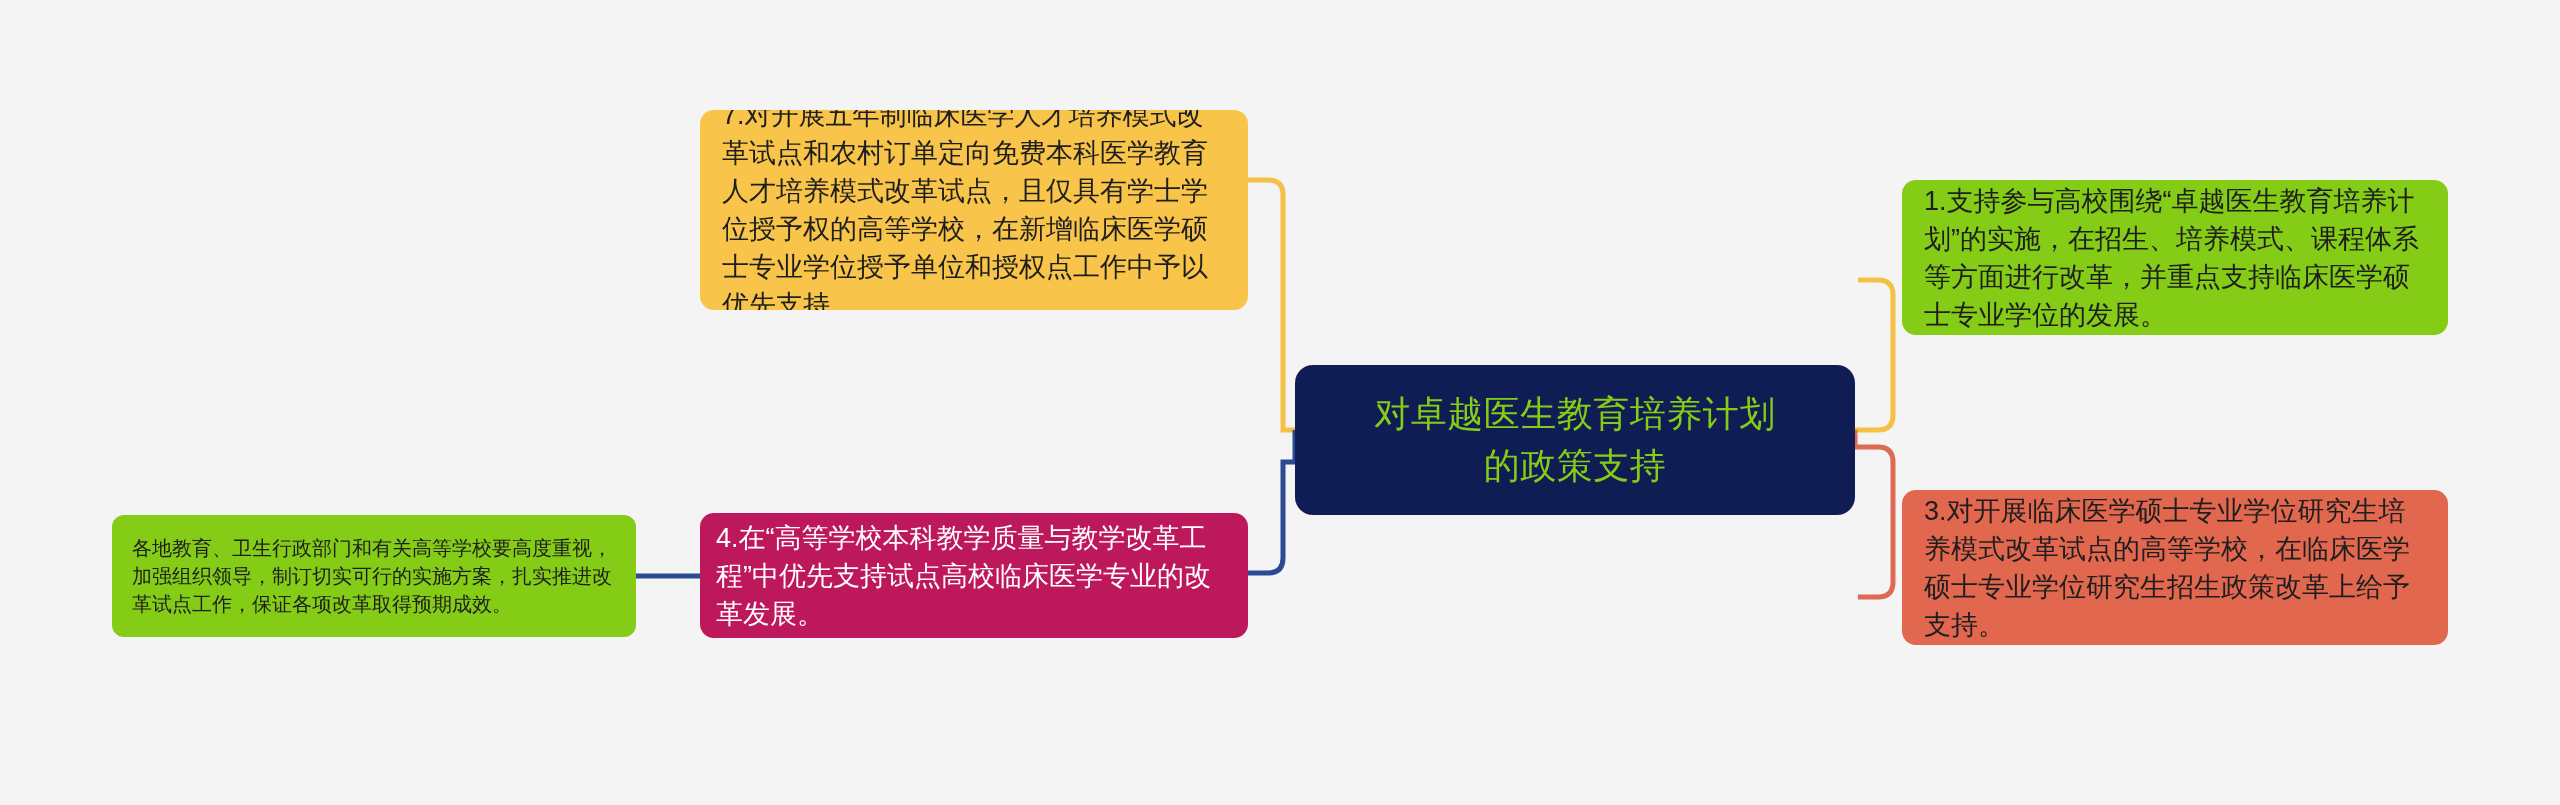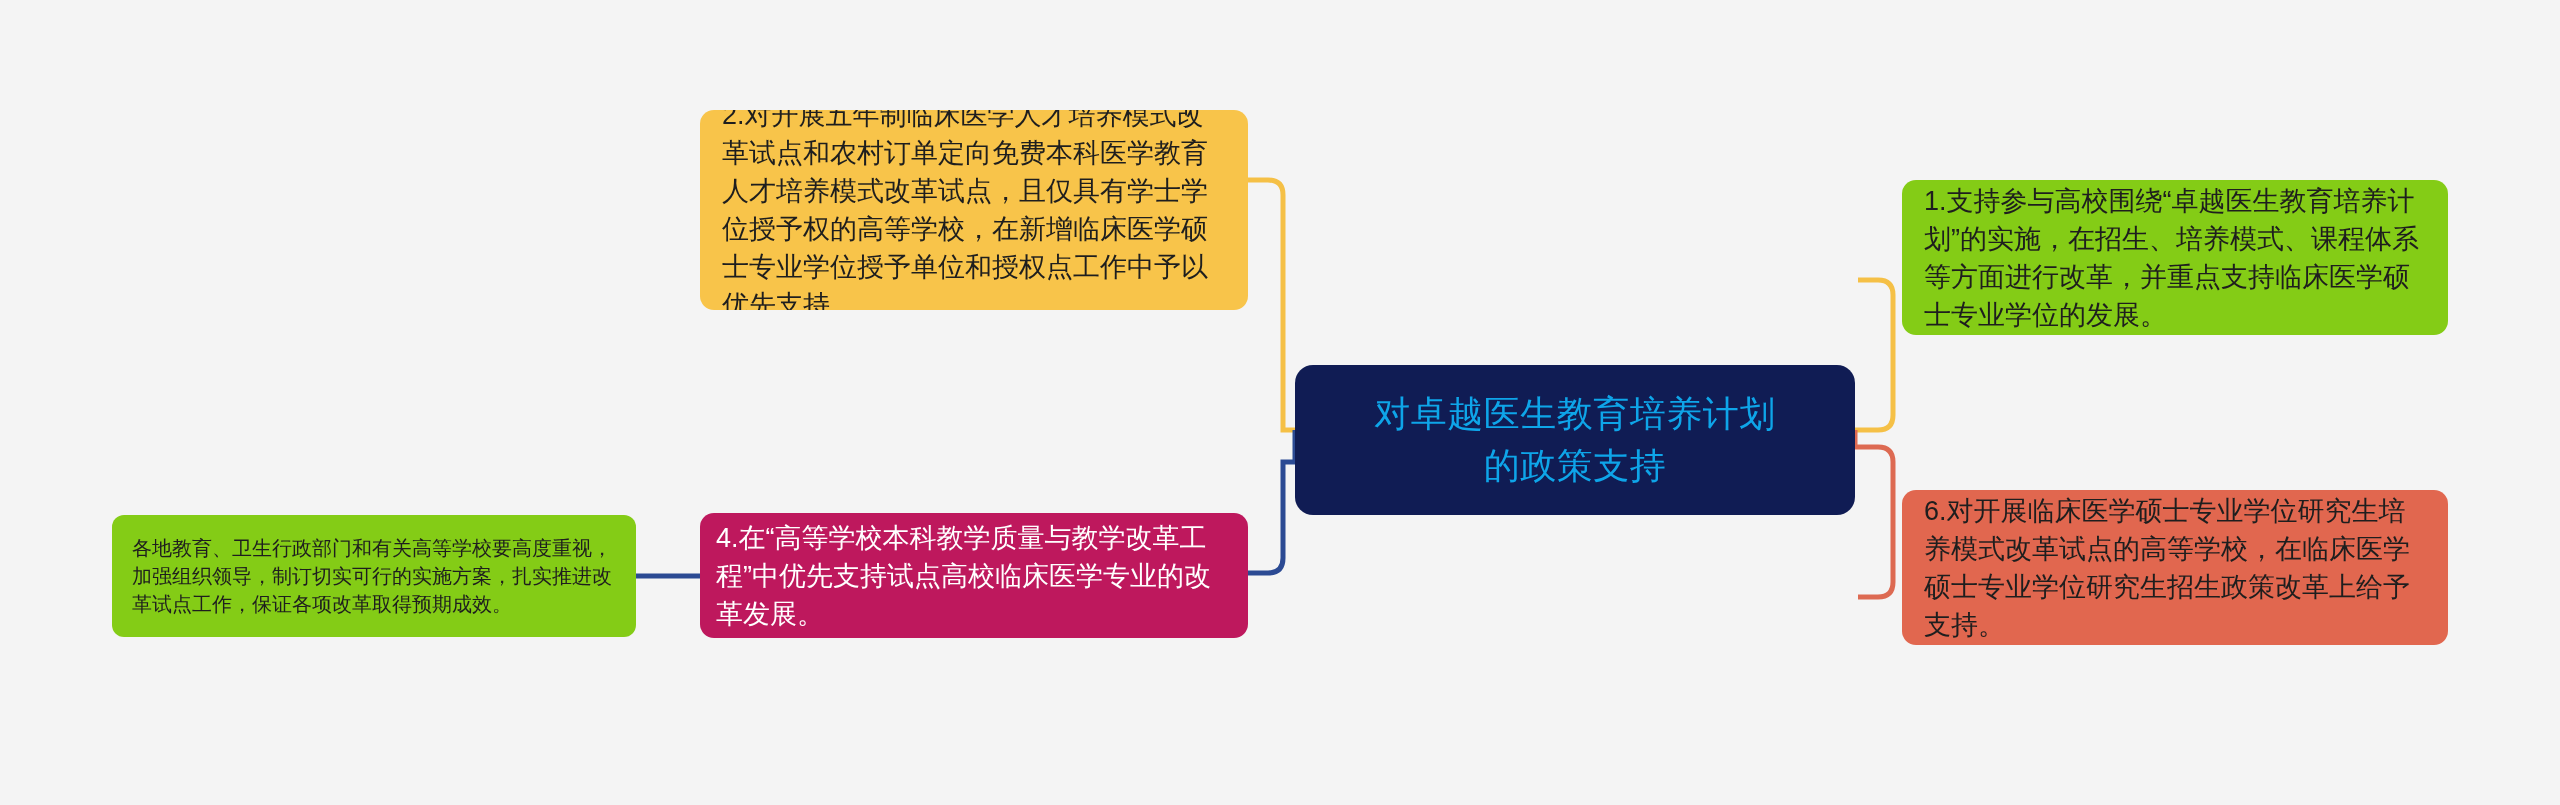--- a/index.html
+++ b/index.html
@@ -45,21 +45,21 @@
   #node-root {
     left: 1295px;
     top: 365px;
     width: 560px;
     height: 150px;
     background: #101c54;
     border-radius: 18px;
     justify-content: center;
   }
   #node-root .txt {
-    color: #0ea5e9;
+    color: #84cc16;
     font-size: 36px;
     line-height: 52px;
     text-align: center;
     letter-spacing: 0.5px;
   }
 
   
   #node-b2 {
     left: 700px;
     top: 110px;
@@ -161,29 +161,29 @@
 
     <path d="M 1855 430 V 447" fill="none" stroke="#dd6a52" stroke-width="5"></path>
   </svg>
 
   <div class="node" id="node-root">
     <span class="txt">对卓越医生教育培养计划
 的政策支持</span>
   </div>
 
   <div class="node" id="node-b2">
-    <span class="txt">2.对开展五年制临床医学人才培养模式改革试点和农村订单定向免费本科医学教育人才培养模式改革试点，且仅具有学士学位授予权的高等学校，在新增临床医学硕士专业学位授予单位和授权点工作中予以优先支持。</span>
+    <span class="txt">7.对开展五年制临床医学人才培养模式改革试点和农村订单定向免费本科医学教育人才培养模式改革试点，且仅具有学士学位授予权的高等学校，在新增临床医学硕士专业学位授予单位和授权点工作中予以优先支持。</span>
   </div>
 
   <div class="node" id="node-b1">
     <span class="txt">1.支持参与高校围绕“卓越医生教育培养计划”的实施，在招生、培养模式、课程体系等方面进行改革，并重点支持临床医学硕士专业学位的发展。</span>
   </div>
 
   <div class="node" id="node-b3">
-    <span class="txt">6.对开展临床医学硕士专业学位研究生培养模式改革试点的高等学校，在临床医学硕士专业学位研究生招生政策改革上给予支持。</span>
+    <span class="txt">3.对开展临床医学硕士专业学位研究生培养模式改革试点的高等学校，在临床医学硕士专业学位研究生招生政策改革上给予支持。</span>
   </div>
 
   <div class="node" id="node-b4">
     <span class="txt">4.在“高等学校本科教学质量与教学改革工程”中优先支持试点高校临床医学专业的改革发展。</span>
   </div>
 
   <div class="node" id="node-leaf">
     <span class="txt">各地教育、卫生行政部门和有关高等学校要高度重视，加强组织领导，制订切实可行的实施方案，扎实推进改革试点工作，保证各项改革取得预期成效。</span>
   </div>
 

